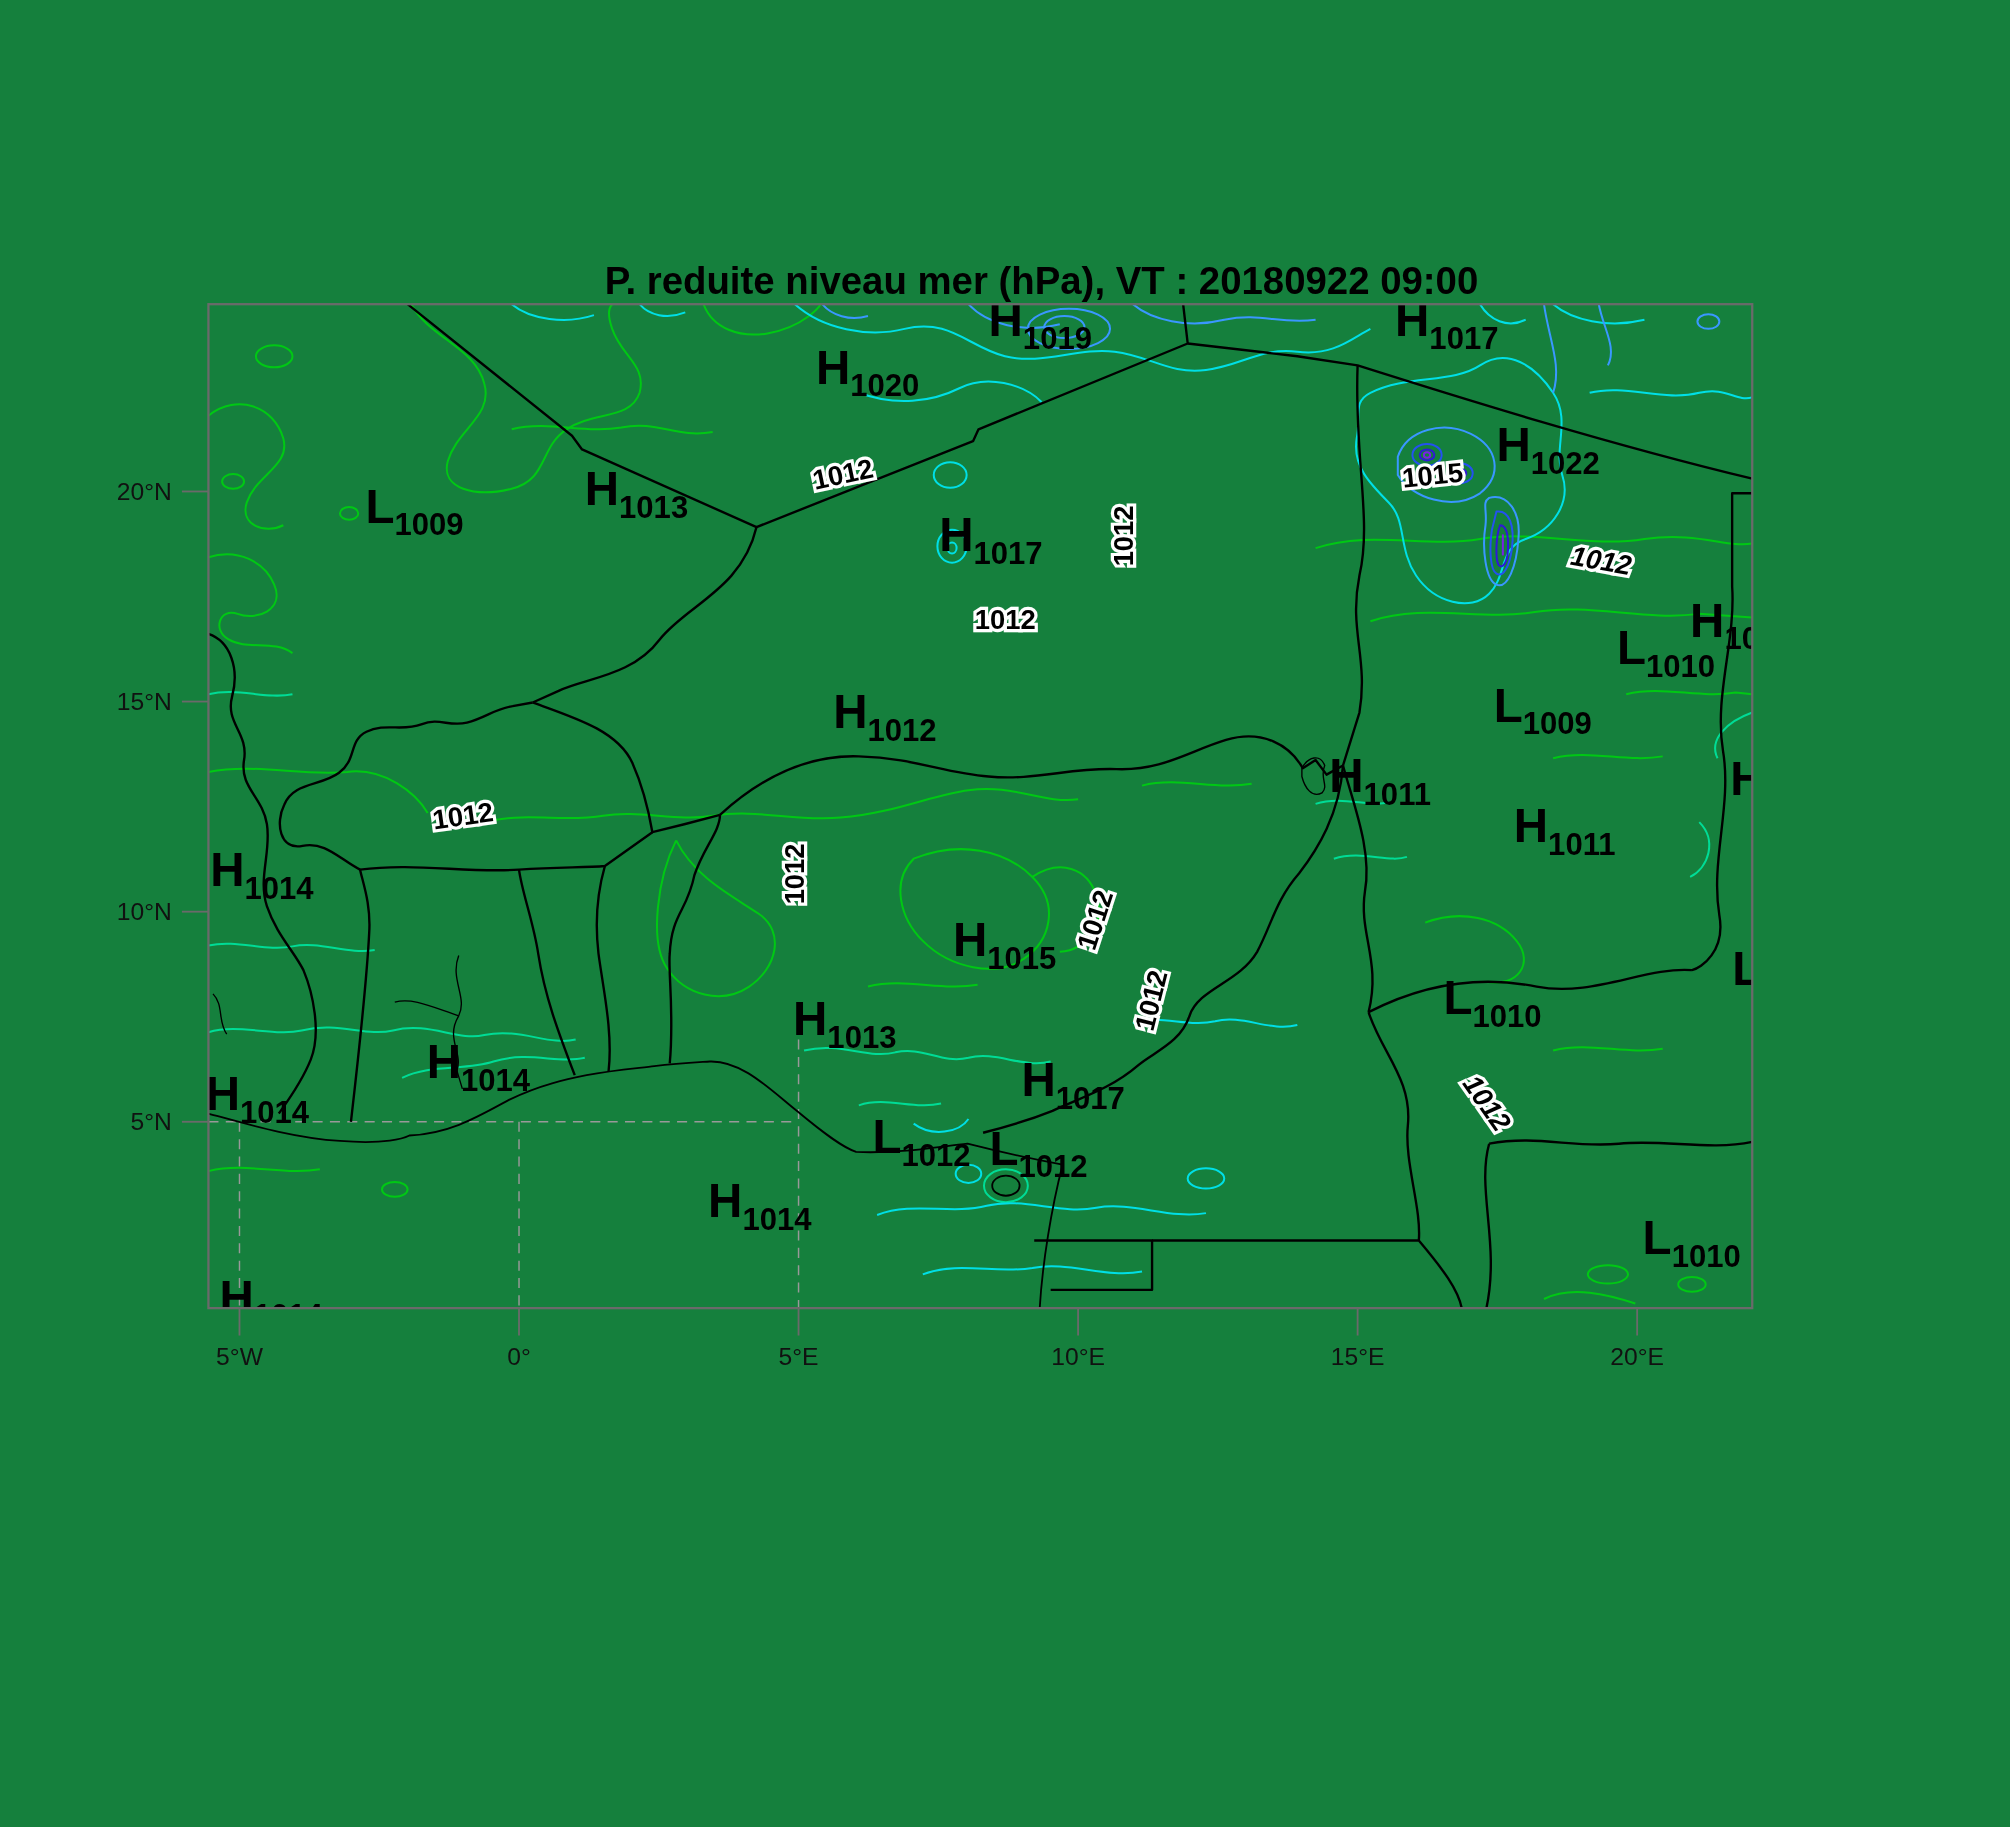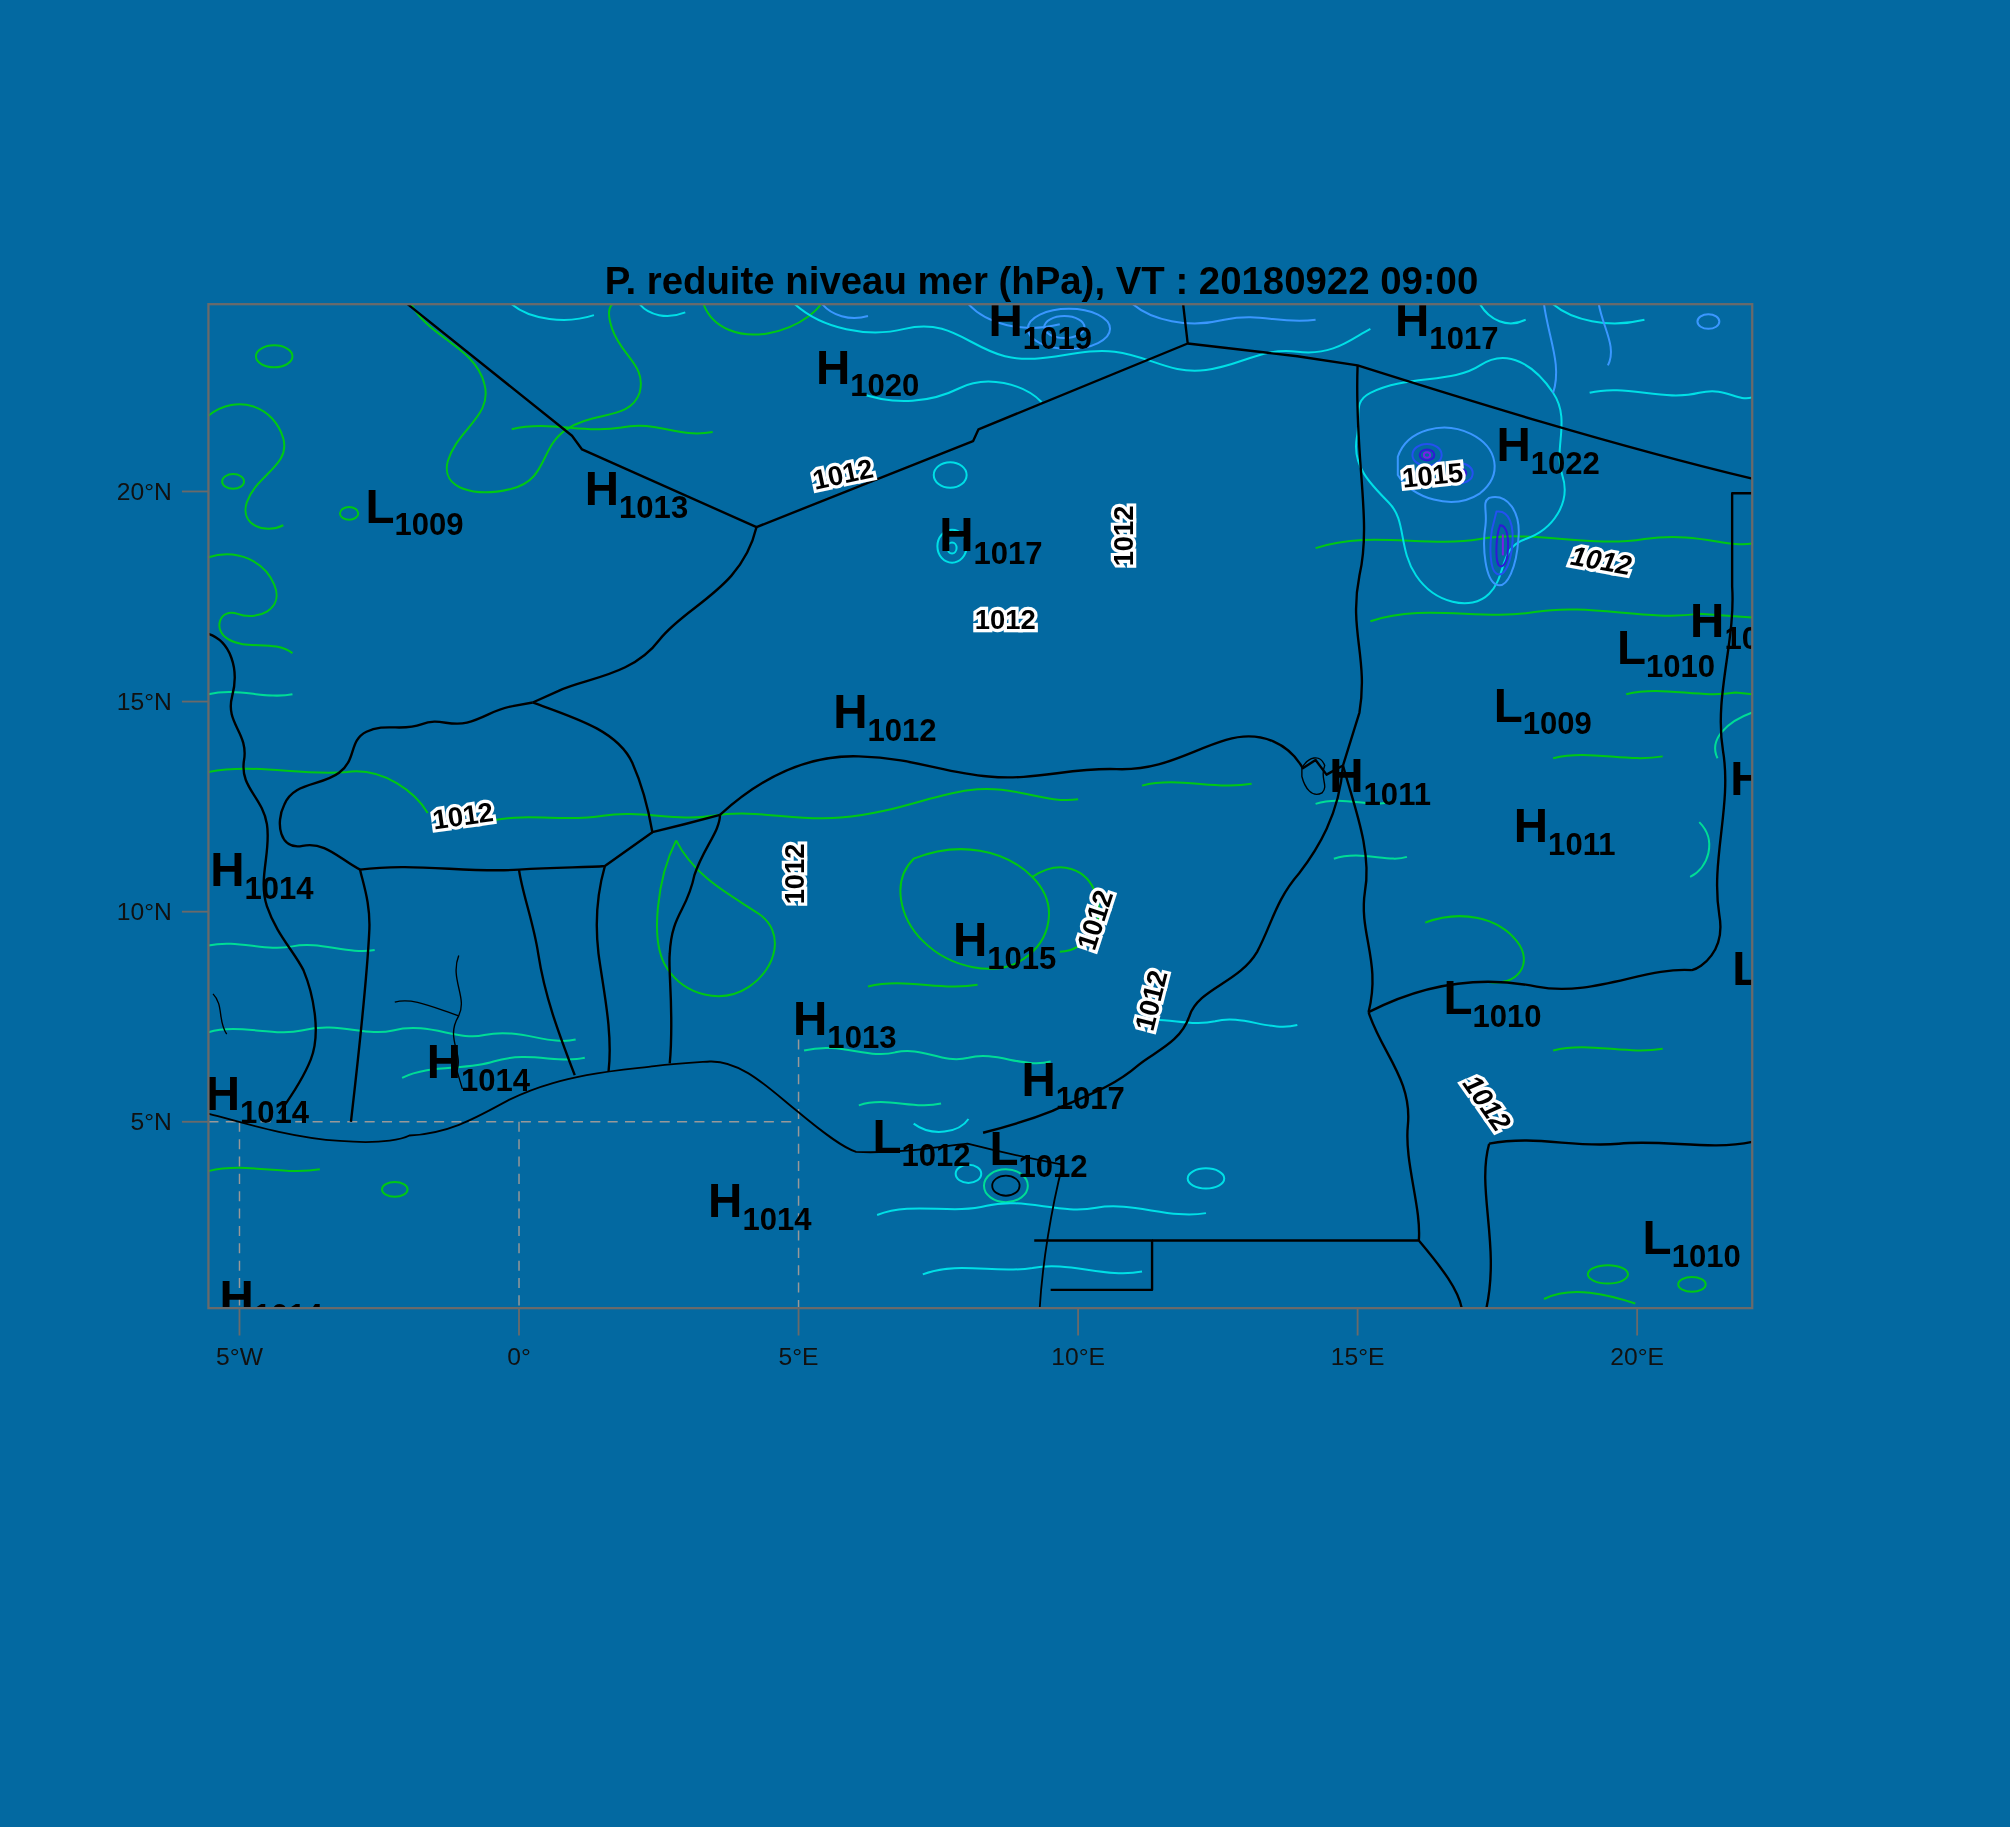--- a/index.html
+++ b/index.html
@@ -1,16 +1,16 @@
 <!DOCTYPE html>
 <html style="font-size:14.6px"><head>
 <meta charset="utf-8">
 <style>
   html,body{margin:0;padding:0;background:#fff;}
-  #stage{position:relative;width:2010px;height:1827px;background:#0369a1;overflow:hidden;
+  #stage{position:relative;width:2010px;height:1827px;background:#15803d;overflow:hidden;
          font-family:"Liberation Sans", sans-serif;}
   svg text{font-family:"Liberation Sans", sans-serif;}
   .title{font-size:42px;font-weight:bold;fill:#000;}
   .axis-label{font-size:27px;fill:#111;}
   .pc-letter{font-size:52px;font-weight:bold;fill:#000;}
   .pc-sub{font-size:34px;font-weight:bold;fill:#000;}
   .cl{font-size:30px;font-weight:bold;fill:#000;stroke:#fff;stroke-width:7px;paint-order:stroke;}
   .cl-it{font-style:italic;}
   .frame{fill:none;stroke:var(--frame);stroke-width:2.5;}
   .tick{stroke:var(--frame);stroke-width:2;}

